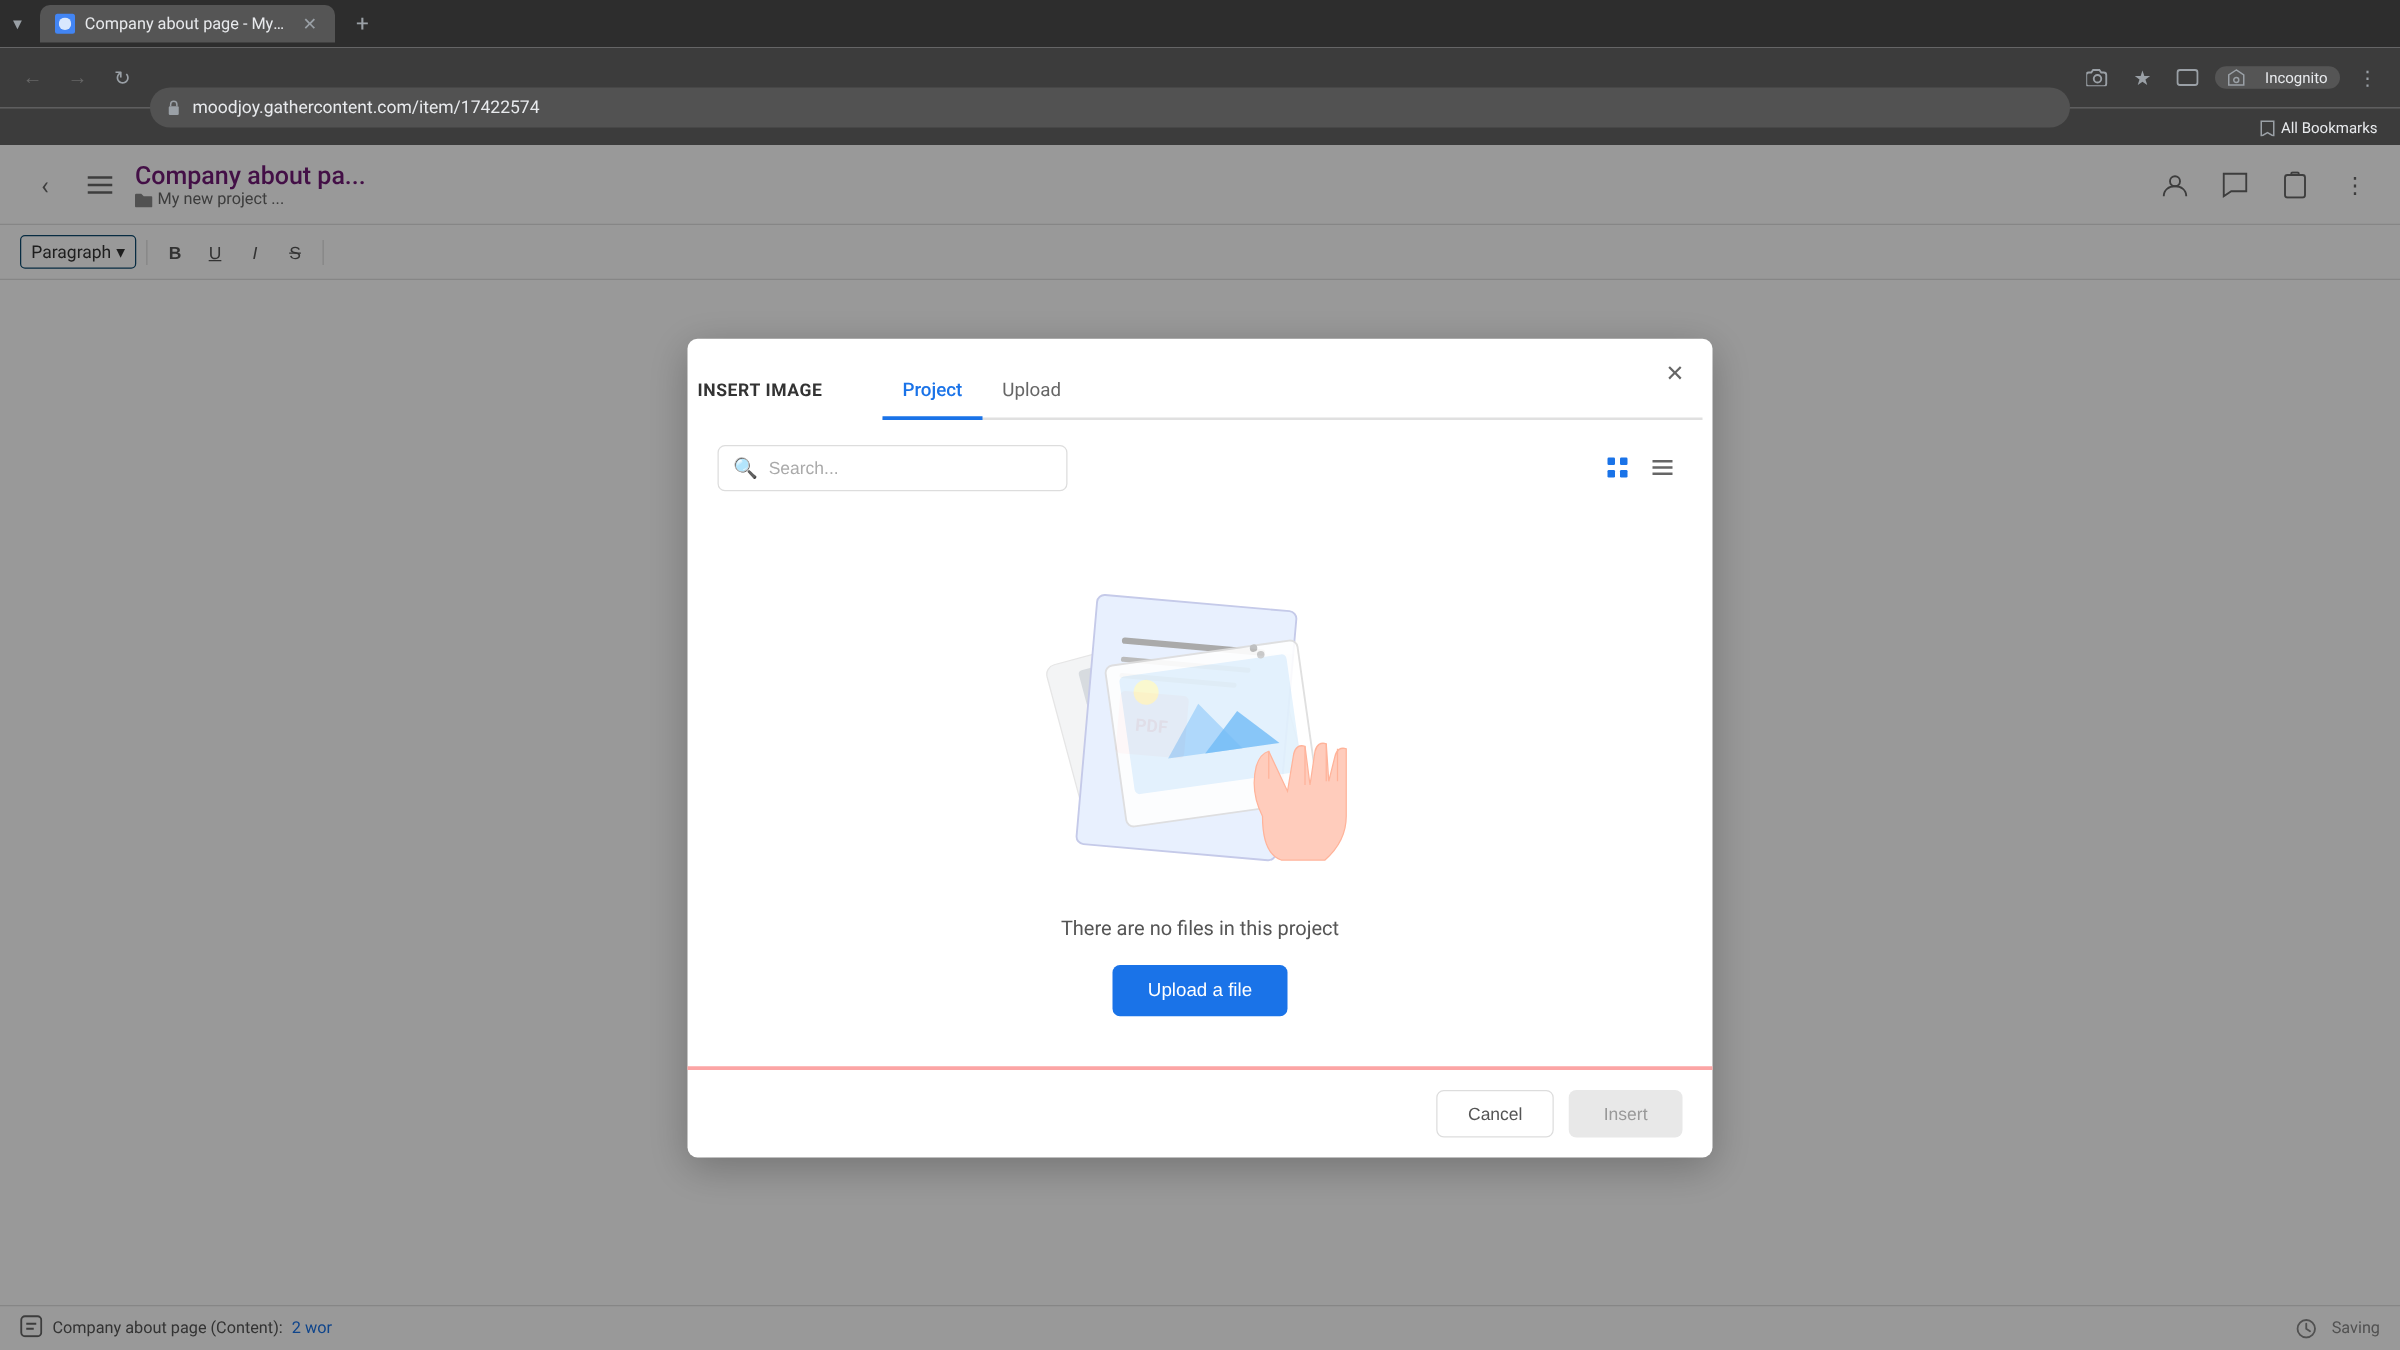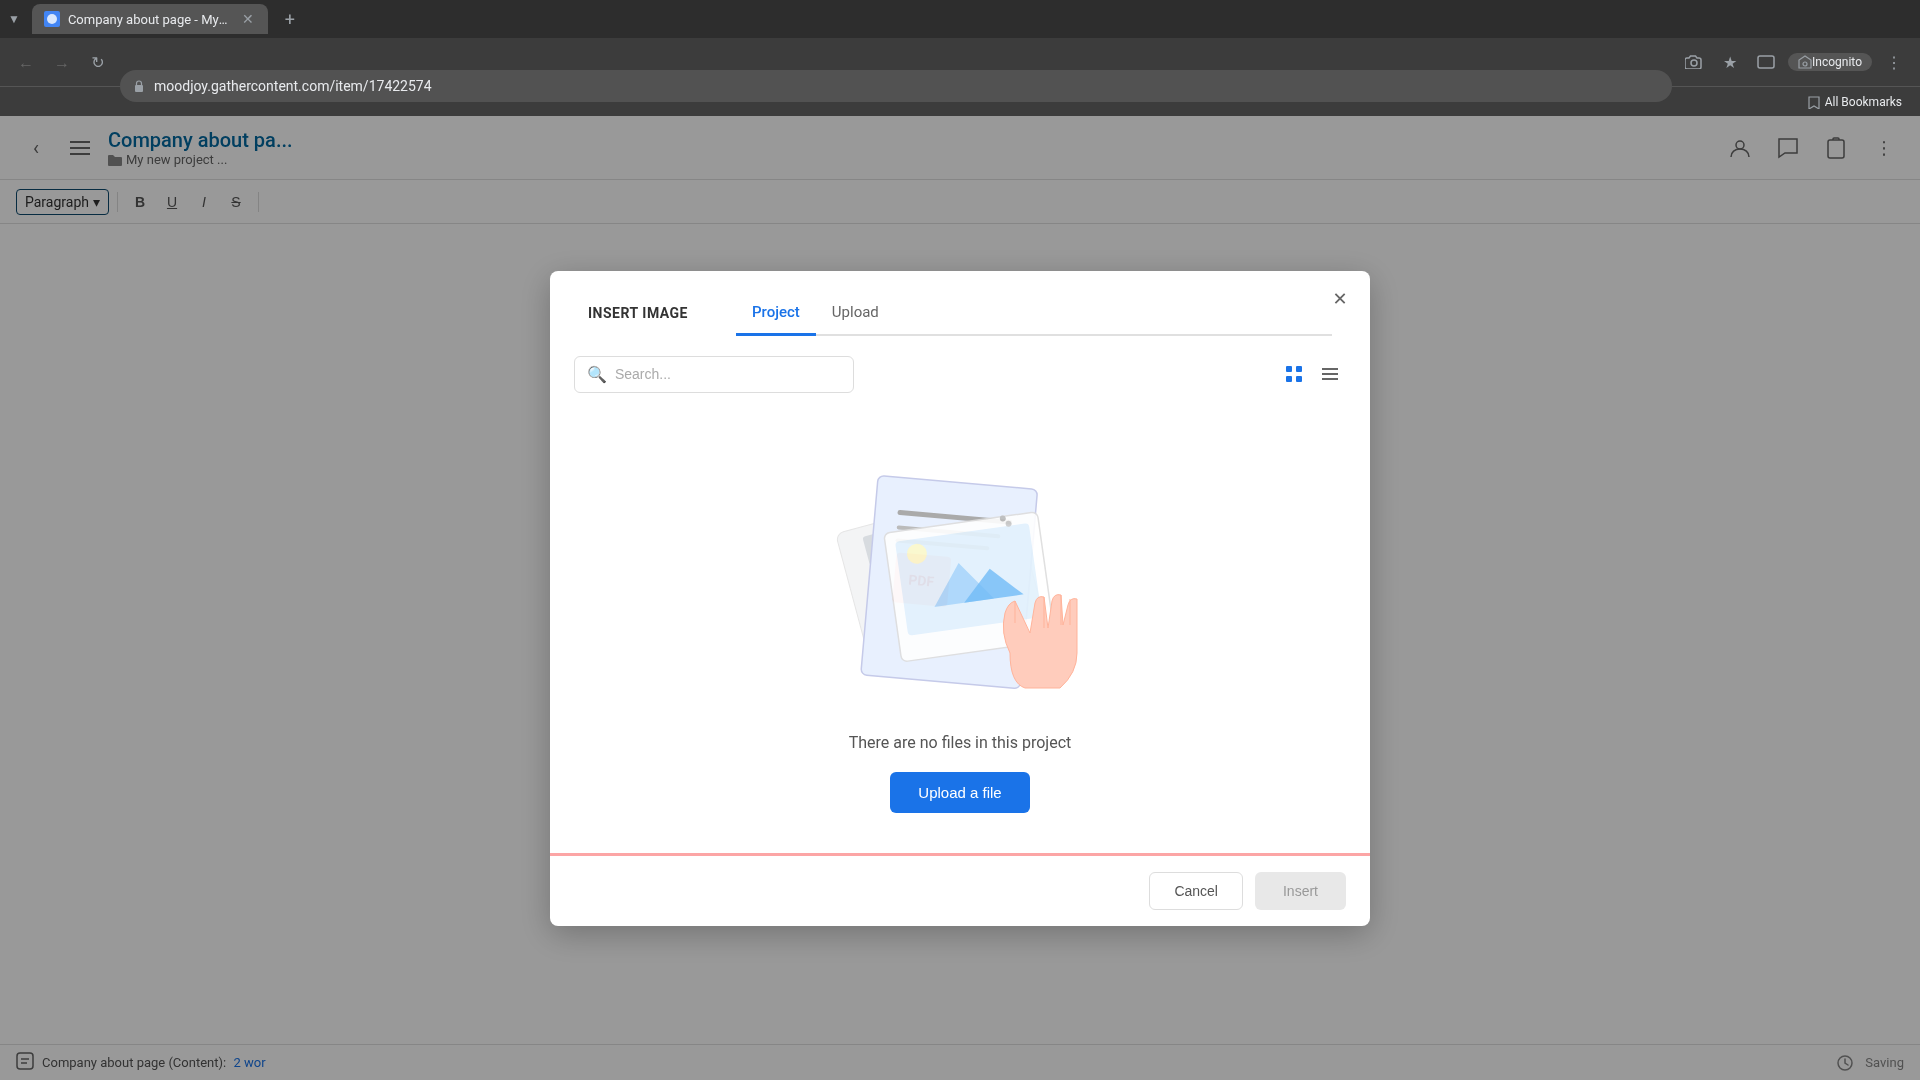--- a/index.html
+++ b/index.html
@@ -13,45 +13,45 @@
     .tab-new { width: 28px; height: 28px; display: flex; align-items: center; justify-content: center; color: #9aa0a6; font-size: 18px; cursor: pointer; border-radius: 50%; margin-left: 4px; }
     .tab-expand { color: #9aa0a6; font-size: 12px; margin-right: 8px; cursor: pointer; }
 
     .browser-toolbar { background: #3c3c3c; height: 48px; display: flex; align-items: center; padding: 0 12px; gap: 8px; }
     .nav-btn { width: 28px; height: 28px; display: flex; align-items: center; justify-content: center; color: #9aa0a6; font-size: 16px; cursor: pointer; border-radius: 50%; }
     .nav-btn.disabled { color: #666; cursor: default; }
     .address-bar { flex: 1; background: #525252; border-radius: 20px; height: 32px; display: flex; align-items: center; padding: 0 12px; gap: 8px; margin-top: 48px; }
     .address-text { color: #e8eaed; font-size: 14px; flex: 1; }
     .toolbar-actions { display: flex; align-items: center; gap: 8px; }
     .toolbar-icon { width: 28px; height: 28px; display: flex; align-items: center; justify-content: center; color: #9aa0a6; font-size: 16px; cursor: pointer; border-radius: 50%; }
-    .incognito-badge { background: #555; border-radius: 12px; padding: 2px 10px; color: #e8eaed; font-size: 12px; display: flex; align-items: center; gap: 0; }
+    .incognito-badge { background: #555; border-radius: 12px; padding: 2px 10px; color: #e8eaed; font-size: 12px; display: flex; align-items: center; gap: 16px; }
     .bookmarks-bar { background: #3c3c3c; height: 30px; display: flex; align-items: center; padding: 0 12px; border-top: 1px solid #555; }
     .bookmarks-item { color: #e8eaed; font-size: 12px; display: flex; align-items: center; gap: 4px; cursor: pointer; padding: 0 6px; }
 
     
     .app-container { width: 100%; height: calc(1080px - 116px); background: #fff; display: flex; flex-direction: column; position: relative; }
     .app-header { height: 64px; background: #fff; border-bottom: 1px solid #e0e0e0; display: flex; align-items: center; padding: 0 20px; gap: 12px; }
     .back-btn { width: 32px; height: 32px; display: flex; align-items: center; justify-content: center; color: #666; font-size: 20px; cursor: pointer; }
     .hamburger-btn { width: 32px; height: 32px; display: flex; align-items: center; justify-content: center; color: #666; cursor: pointer; }
-    .header-title { font-size: 20px; color: #0369a1; font-weight: 500; flex: 1; }
+    .header-title { font-size: 20px; color: #701a75; font-weight: 500; flex: 1; }
     .header-subtitle { display: flex; align-items: center; gap: 4px; color: #666; font-size: 13px; }
     .header-right { display: flex; align-items: center; gap: 16px; }
     .header-icon { width: 32px; height: 32px; display: flex; align-items: center; justify-content: center; color: #666; font-size: 18px; cursor: pointer; }
 
     .editor-toolbar { height: 44px; background: #fff; border-bottom: 1px solid #e0e0e0; display: flex; align-items: center; padding: 0 16px; gap: 4px; }
     .toolbar-select { border: 1px solid #0c4a6e; border-radius: 4px; padding: 4px 8px; font-size: 14px; color: #333; background: #fff; cursor: pointer; display: flex; align-items: center; gap: 4px; }
     .format-btn { width: 28px; height: 28px; display: flex; align-items: center; justify-content: center; color: #555; font-size: 14px; cursor: pointer; border-radius: 3px; border: none; background: none; }
     .divider-v { width: 1px; height: 20px; background: #ddd; margin: 0 4px; }
 
     
     .overlay { position: absolute; top: 0; left: 0; right: 0; bottom: 0; background: rgba(0,0,0,0.4); z-index: 100; display: flex; align-items: center; justify-content: center; }
 
     
     .modal { background: #fff; border-radius: 8px; width: 820px; max-height: 660px; display: flex; flex-direction: column; position: relative; box-shadow: 0 8px 32px rgba(0,0,0,0.25); }
-    .modal-header { padding: 20px 38px 0; display: flex; align-items: center; gap: 24px; border-bottom: none; }
+    .modal-header { padding: 20px 8px 0; display: flex; align-items: center; gap: 24px; border-bottom: none; }
     .modal-title { font-size: 14px; font-weight: 700; color: #333; letter-spacing: 0.5px; text-transform: uppercase; flex-shrink: 0; }
     .modal-tabs { display: flex; gap: 0; margin-left: 24px; border-bottom: 2px solid #e0e0e0; flex: 1; }
     .modal-tab { padding: 12px 16px; font-size: 15px; cursor: pointer; color: #666; border-bottom: 3px solid transparent; margin-bottom: -2px; }
     .modal-tab.active { color: #1a73e8; border-bottom-color: #1a73e8; font-weight: 500; }
     .modal-close { position: absolute; right: 16px; top: 14px; width: 28px; height: 28px; display: flex; align-items: center; justify-content: center; color: #666; font-size: 18px; cursor: pointer; border-radius: 50%; }
 
     .modal-body { padding: 20px 24px; flex: 1; overflow-y: auto; display: flex; flex-direction: column; }
     .search-container { display: flex; align-items: center; gap: 8px; margin-bottom: 20px; }
     .search-box { display: flex; align-items: center; gap: 8px; border: 1px solid #ddd; border-radius: 6px; padding: 8px 12px; width: 280px; background: #fff; }
     .search-icon-inner { color: #888; font-size: 16px; }

